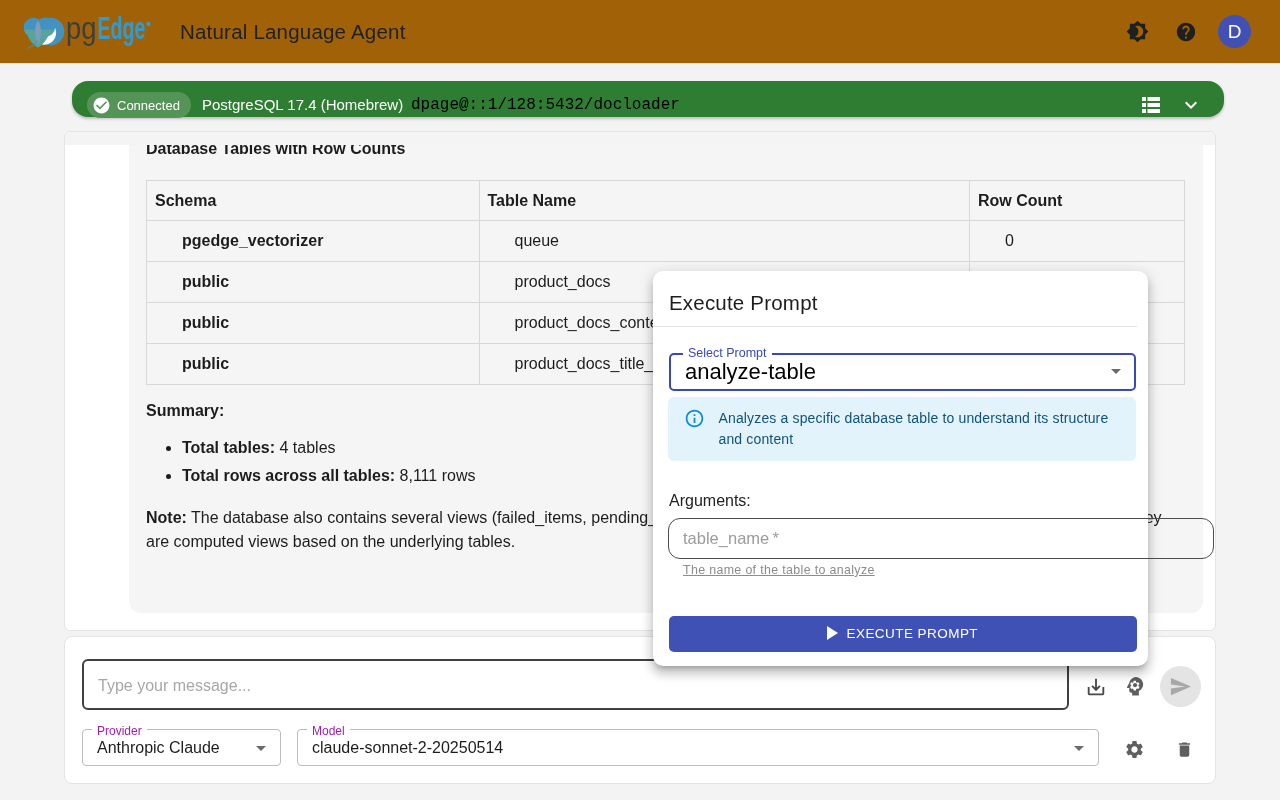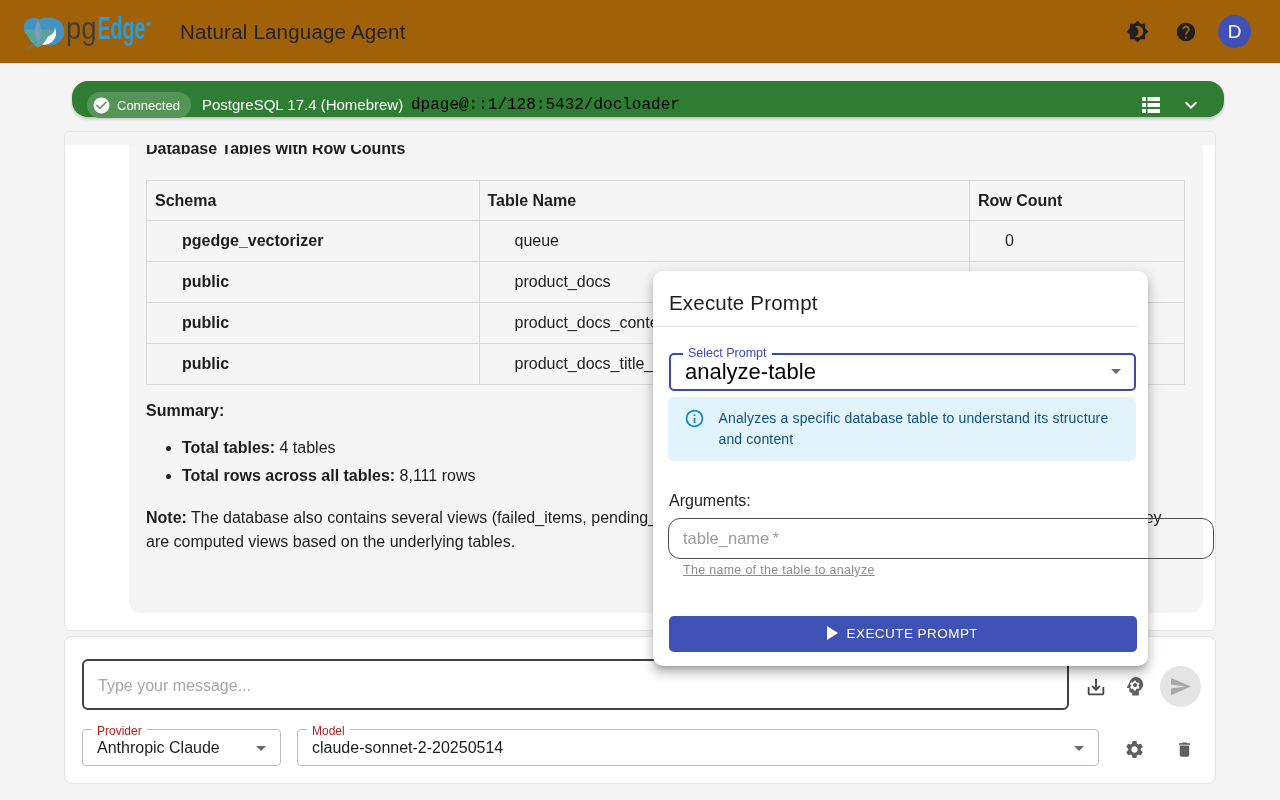--- a/index.html
+++ b/index.html
@@ -36,21 +36,21 @@
   #notep { font-size:16px; color:#1d1d1d; line-height:23.5px; margin-top:17px; width:1038px; white-space:nowrap; }
 
   #topstrip { position:absolute; left:0; top:0; width:100%; height:13px; background:#f4f4f5; border-radius:6px 6px 0 0; }
 
   
   #footpaper { position:absolute; left:64px; top:636px; width:1152px; height:148px; background:#fff; border:1px solid #e4e4e4; border-radius:8px; }
   #msginput { position:absolute; left:17px; top:22px; width:987px; height:51px; border:2px solid #404040; border-radius:6px; }
   #msginput span { position:absolute; left:14px; top:0; line-height:49px; font-size:16px; color:#a7a7a7; }
   #sendbtn { position:absolute; left:1095px; top:29px; width:41px; height:41px; border-radius:50%; background:#e4e4e4; }
   .sel { position:absolute; border:1px solid #bdbdbd; border-radius:4px; height:37px; background:#fff; }
-  .sel .lbl { position:absolute; left:9px; top:-6px; background:#fff; padding:0 5px; font-size:12px; color:#b91c1c; }
+  .sel .lbl { position:absolute; left:9px; top:-6px; background:#fff; padding:0 5px; font-size:12px; color:#a21caf; }
   .sel .val { position:absolute; left:14px; top:0; line-height:35px; font-size:16px; color:#1d1d1d; white-space:nowrap; }
   .caret { position:absolute; width:0; height:0; border-left:5px solid transparent; border-right:5px solid transparent; border-top:5.5px solid #6b6b6b; }
 
   
   #dlg { position:absolute; left:653px; top:271px; width:495px; height:395px; background:#fff; border-radius:10px;
         box-shadow:0 5px 5px -3px rgba(0,0,0,.2), 0 8px 10px 1px rgba(0,0,0,.14), 0 3px 14px 2px rgba(0,0,0,.12); }
   #dlg-title { position:absolute; left:16px; top:20px; font-size:20.5px; font-weight:400; color:#1d1d1d; letter-spacing:0.2px; }
   #dlg-div { position:absolute; left:0; top:55px; width:484px; height:1px; background:#e4e4e4; }
   #dlg-select { position:absolute; left:16px; top:82px; width:467px; height:38px; border:2px solid #3b49b4; border-radius:5px; }
   #dlg-select .lbl { position:absolute; left:12px; top:-9px; background:#fff; padding:0 5px; font-size:12.5px; color:#3b49b4; }

